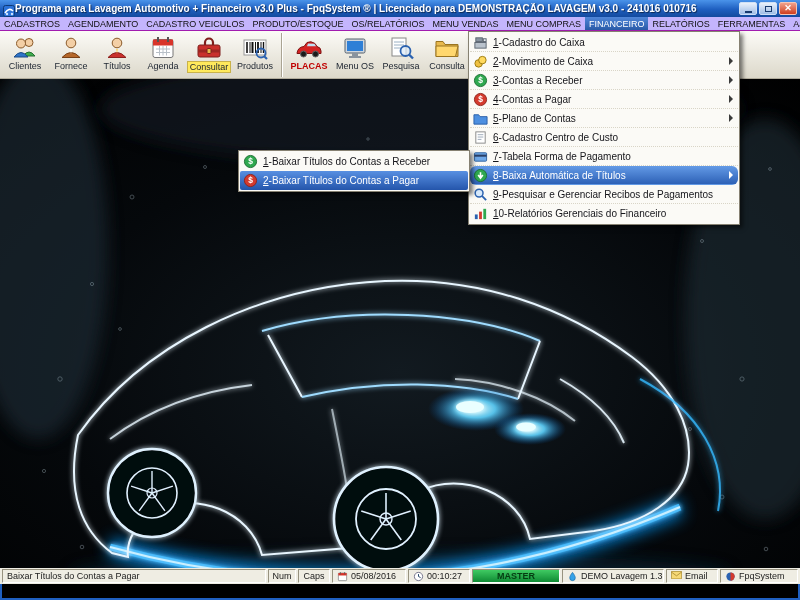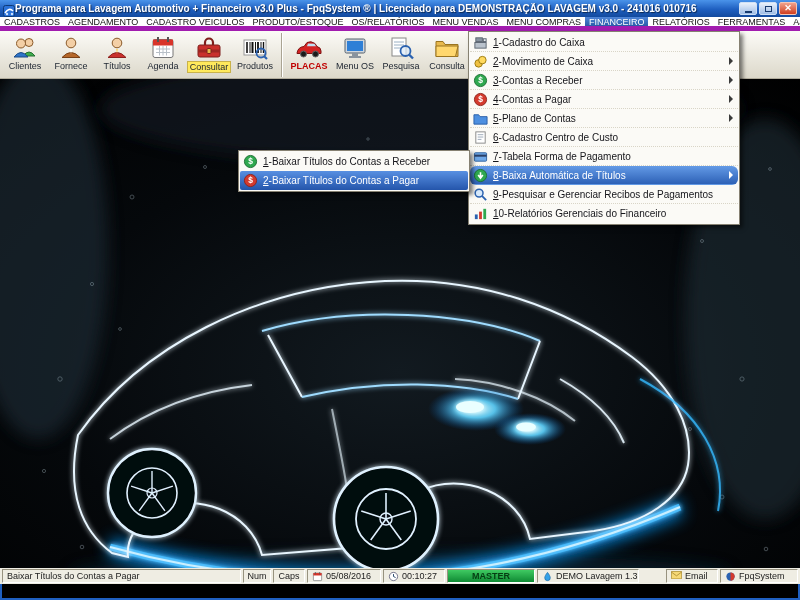--- a/index.html
+++ b/index.html
@@ -18,22 +18,22 @@
   .win-btns{display:flex;gap:2px;}
   .win-btn{width:18px;height:13px;border:1px solid #cfe0f5;border-radius:2px;
     background:linear-gradient(#eaf1fb,#9fbde6);display:flex;align-items:center;
     justify-content:center;cursor:default;}
   .win-btn .bar{width:7px;height:2px;background:#173a6e;margin-top:6px;}
   .win-btn .box{width:7px;height:6px;border:1.5px solid #173a6e;}
   .win-btn.close{background:linear-gradient(#f0a28c,#cf3d1f);border-color:#f5c6b5;}
   .win-btn.close .x{color:#fff;font-size:9px;line-height:9px;font-weight:bold;}
 
   
-  .menubar{position:absolute;top:17px;left:0;right:0;height:14px;background:#ffffff;
-    border-bottom:5px solid #a21caf;display:flex;align-items:stretch;font-size:9px;color:#101010;}
+  .menubar{position:absolute;top:17px;left:0;right:0;height:14px;background:#c4b5fd;
+    border-bottom:1px solid #a21caf;display:flex;align-items:stretch;font-size:9px;color:#101010;}
   .menu-item{display:flex;align-items:center;gap:3px;padding:0 4px;cursor:default;white-space:nowrap;}
   .menu-item.selected{background:linear-gradient(#4f86d8,#2a5ba8);color:#fff;}
 
   
   .toolbar{position:absolute;top:31px;left:0;right:0;height:48px;
     background:linear-gradient(#fcfbf7,#dcd8ca);border-bottom:1px solid #b2ad9d;
     display:flex;align-items:flex-start;padding:1px 2px;}
   .tb-btn{width:46px;height:29px;display:flex;flex-direction:column;align-items:center;
     padding-top:2px;border:1px solid transparent;border-radius:3px;font-size:9px;color:#1c2430;}
   .ticon{width:26px;height:26px;flex:0 0 26px;}
@@ -73,21 +73,21 @@
   .sb-panel{border:1px solid;border-color:#97927f #fff #fff #97927f;display:flex;
     align-items:center;gap:3px;padding:0 4px;white-space:nowrap;overflow:hidden;background:#efede3;}
   .sb-msg{flex:1 1 auto;}
   .sb-num{flex:0 0 28px;justify-content:center;}
   .sb-caps{flex:0 0 32px;justify-content:center;}
   .sb-date{flex:0 0 74px;}
   .sb-time{flex:0 0 62px;}
   .sb-master{flex:0 0 88px;justify-content:center;
     background:linear-gradient(#3fca62,#0f8a33);color:#053d12;font-weight:bold;}
   .sb-demo{flex:0 0 102px;}
-  .sb-email{flex:0 0 52px;margin-left:25px;}
+  .sb-email{flex:0 0 52px;}
   .sb-brand{flex:0 0 78px;}
   .sico{width:11px;height:11px;flex:0 0 11px;}
 </style>
 </head>
 <body>
 
 <div class="screen">
 
   <div class="titlebar">
     <span class="app-icon">

